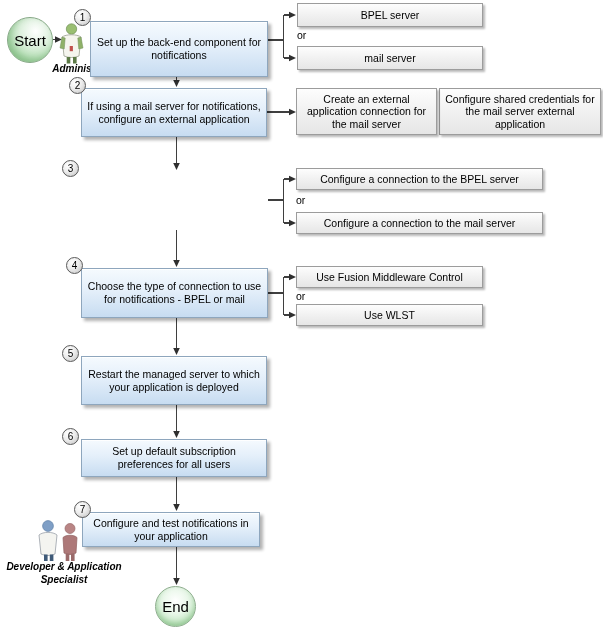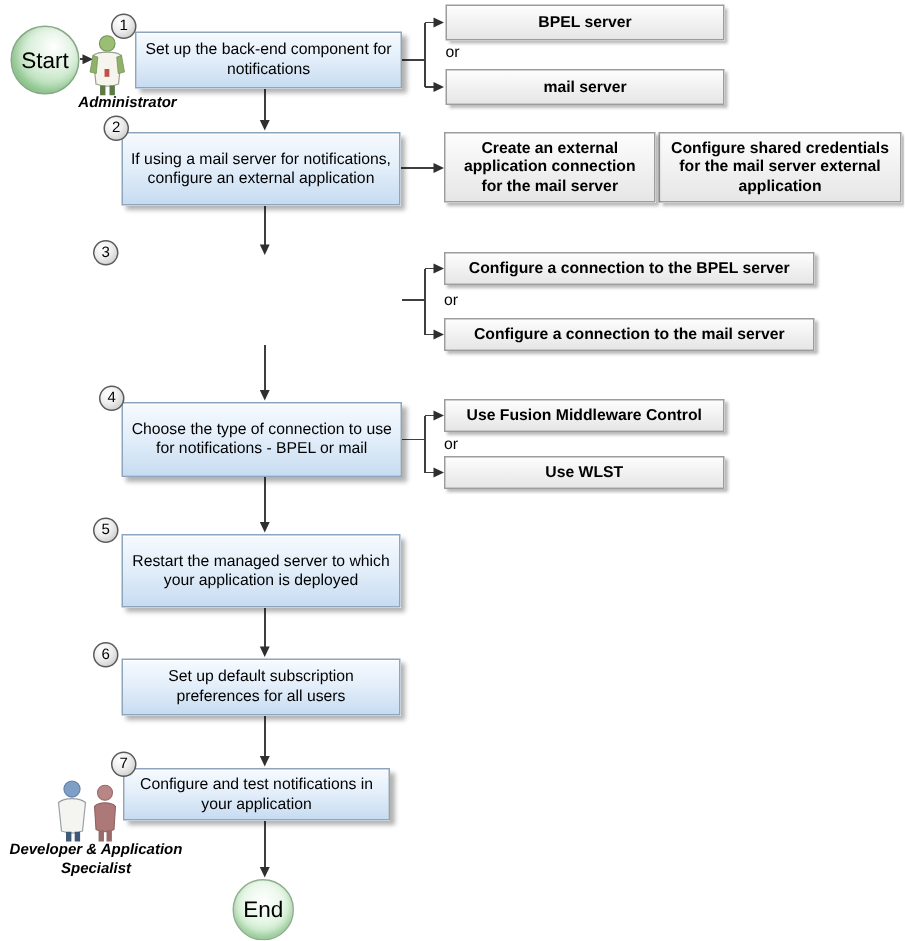--- a/index.html
+++ b/index.html
@@ -14,21 +14,21 @@
     box-shadow:3px 3px 3px rgba(0,0,0,0.30), inset 0 1px 0 rgba(255,255,255,0.85);
     display:flex;align-items:center;justify-content:center;
     text-align:center;font-size:10.5px;line-height:1.22;padding:2px 4px;
   }
   .out-box{
     position:absolute;z-index:2;box-sizing:border-box;
     background:linear-gradient(180deg,#fdfdfd 0%,#f0f0f0 55%,#e6e6e6 100%);
     border:1px solid #9c9c9c;
     box-shadow:2px 2px 2px rgba(0,0,0,0.28);
     display:flex;align-items:center;justify-content:center;
-    text-align:center;font-size:10.5px;line-height:1.18;padding:2px 4px;font-weight:bold;
+    text-align:center;font-size:10.5px;line-height:1.18;padding:2px 4px;
   }
   .num-circle{
     position:absolute;z-index:3;width:17px;height:17px;border-radius:50%;
     box-sizing:border-box;border:1px solid #5a5a5a;
     background:radial-gradient(circle at 35% 30%, #ffffff 0%, #ededed 45%, #c0c0c0 100%);
     display:flex;align-items:center;justify-content:center;font-size:10px;
   }
   .node{
     position:absolute;z-index:2;border-radius:50%;box-sizing:border-box;
     display:flex;align-items:center;justify-content:center;font-size:15px;
@@ -117,21 +117,21 @@
     <path d="M23,15 L25,26 L20.8,27 L19.8,16 Z" fill="#8fb168" stroke="#71915a" stroke-width="0.5"></path>
     <rect x="11.7" y="24" width="3.2" height="5.2" fill="#c0504d"></rect>
     <rect x="8.7" y="35" width="3.6" height="6.5" fill="#5c7a46"></rect>
     <rect x="15" y="35" width="3.6" height="6.5" fill="#5c7a46"></rect>
   </svg>
   <div class="caption" style="left:40px;top:63px;width:90px">Administrator</div>
 
   <div class="num-circle" style="left:74px;top:9px">
       <span>1</span>
     </div>
-  <div class="step-box" style="left:90px;top:21px;width:178px;height:38px">
+  <div class="step-box" style="left:90px;top:21px;width:178px;height:56px">
     <span>Set up the back-end component for notifications</span>
   </div>
   <div class="out-box" style="left:297px;top:3px;width:186px;height:24px">
     <span>BPEL server</span>
   </div>
   <div class="or-label" style="left:297px;top:29px;width:186px">or</div>
   <div class="out-box" style="left:297px;top:46px;width:186px;height:24px">
     <span>mail server</span>
   </div>
 

